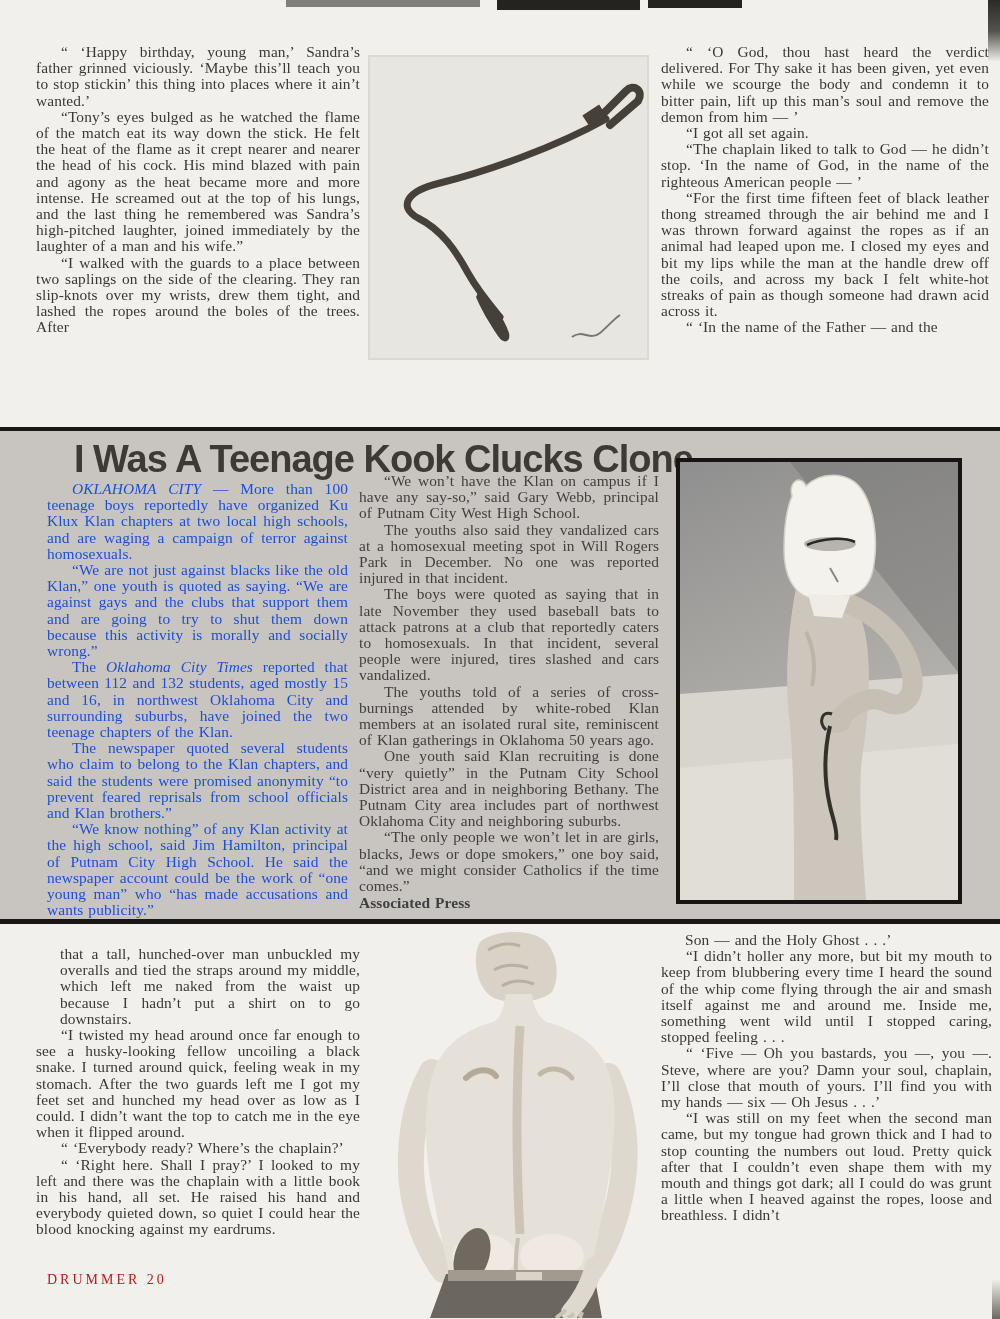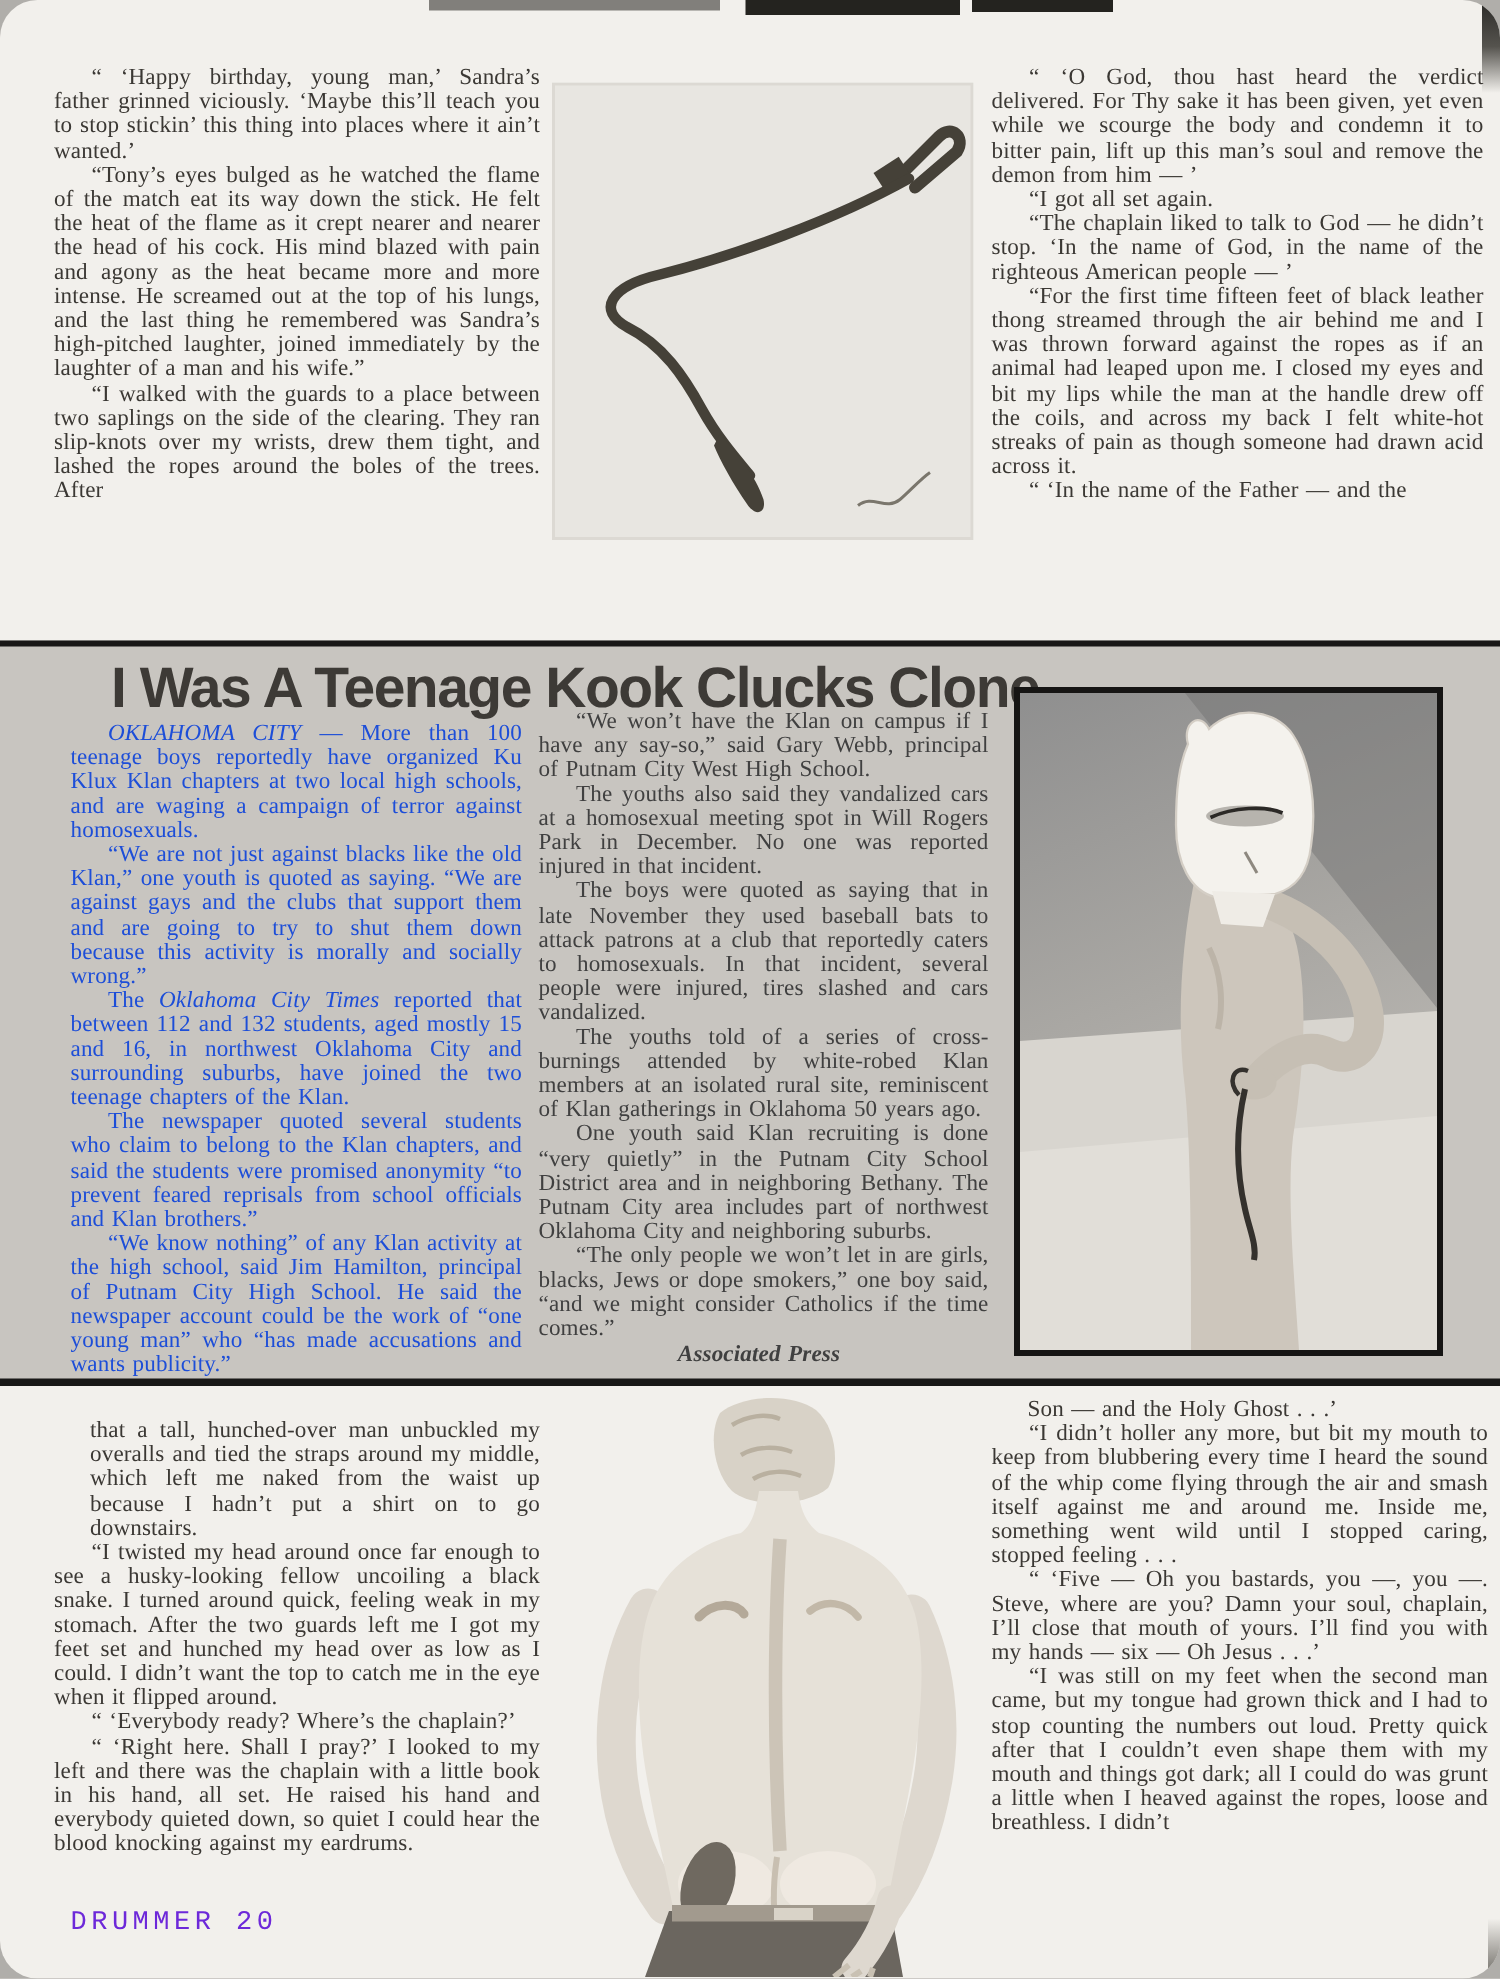--- a/index.html
+++ b/index.html
@@ -1,49 +1,49 @@
 <!DOCTYPE html>
 <html><head>
 <meta charset="utf-8">
 <style>
   html,body{margin:0;padding:0;background:#b0aeaa;}
   .page{
     position:relative;width:1000px;height:1319px;margin:0 auto;
     background:#f2f0ec;overflow:hidden;
-    font-family:"Liberation Serif", serif;color:#3b3834;border-radius:25px;
+    font-family:"Liberation Serif", serif;color:#3b3834;
   }
   
   .mast-seg{position:absolute;top:0;background:#24231f;}
   .edge-right{position:absolute;right:0;top:0;width:12px;height:62px;
     background:linear-gradient(#2b2a27,#55534e,rgba(85,83,78,0));}
   .edge-right-bottom{position:absolute;right:0;bottom:0;width:8px;height:40px;
     background:linear-gradient(rgba(70,68,64,0),#6b6862);}
   
   .col{position:absolute;text-align:justify;font-size:15.4px;line-height:16.2px;
     letter-spacing:.1px;word-spacing:1px;}
   .col p{margin:0;text-indent:25px;}
   .col p.noindent{text-indent:0;margin-left:24px;}
   .italic{font-style:italic;}
   
   .panel{position:absolute;left:0;top:427px;width:1000px;height:497px;
     background:#c8c5c0;border-top:4px solid #191817;border-bottom:5px solid #191817;
     box-sizing:border-box;color:#35322e;}
   .headline{position:absolute;left:74px;top:7px;
     font-family:"Liberation Sans", sans-serif;font-weight:700;
     font-size:38px;letter-spacing:-1px;color:#3d3a36;white-space:nowrap;}
-  .byline{display:block;text-align:center;font-style:italic;font-weight:700;
+  .byline{display:block;text-align:left;font-weight:700;
     padding-right:6px;margin-top:1px;text-indent:0;}
   .photo-frame{position:absolute;left:676px;top:27px;width:286px;height:446px;
     border:4px solid #161514;box-sizing:border-box;background:#9a9894;}
   
   .whip-photo{position:absolute;left:368px;top:55px;width:281px;height:305px;}
   .back-photo{position:absolute;left:368px;top:926px;width:298px;height:392px;}
   .footer{position:absolute;left:47px;top:1272px;
-    font-family:Liberation Mono, monospace;font-size:18px;
-    letter-spacing:3px;color:#6d28d9;}
+    font-family:Liberation Serif, serif;font-size:14px;
+    letter-spacing:3px;color:#b91c1c;}
 </style>
 </head>
 <body>
 
 <div class="page">
 
   <div class="mast-seg" style="left:286px;width:194px;height:7px;opacity:.55;"></div>
   <div class="mast-seg" style="left:497px;width:143px;height:10px;"></div>
   <div class="mast-seg" style="left:648px;width:94px;height:8px;"></div>
   <div class="edge-right"></div>

